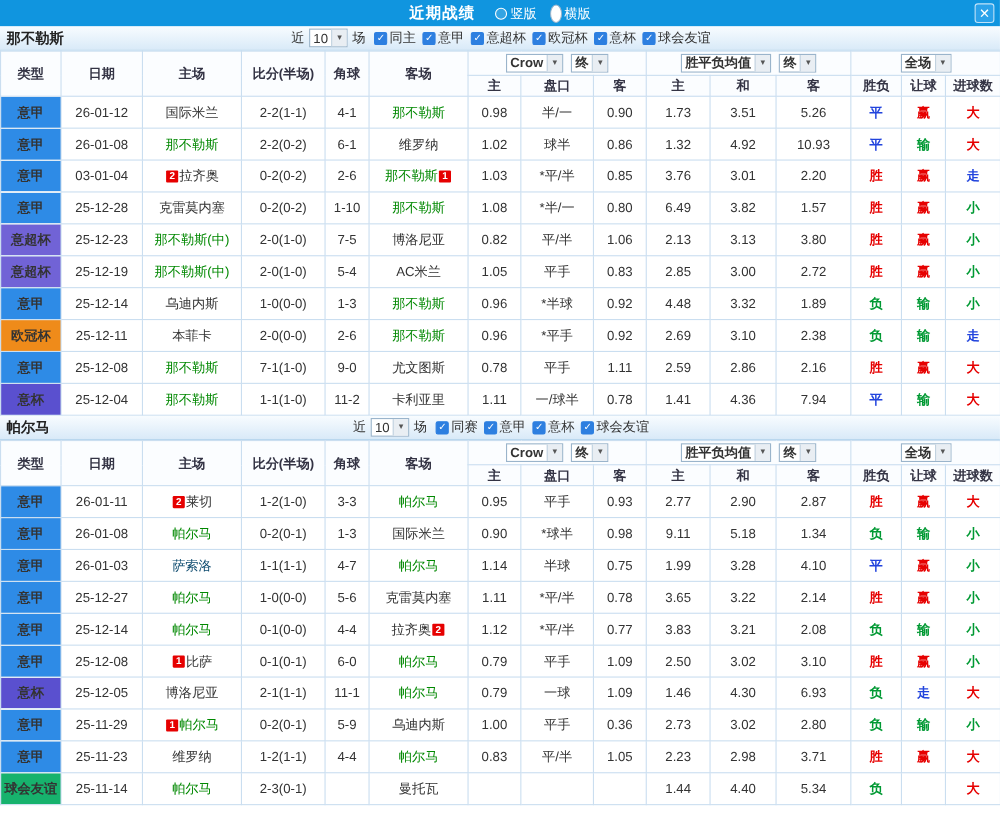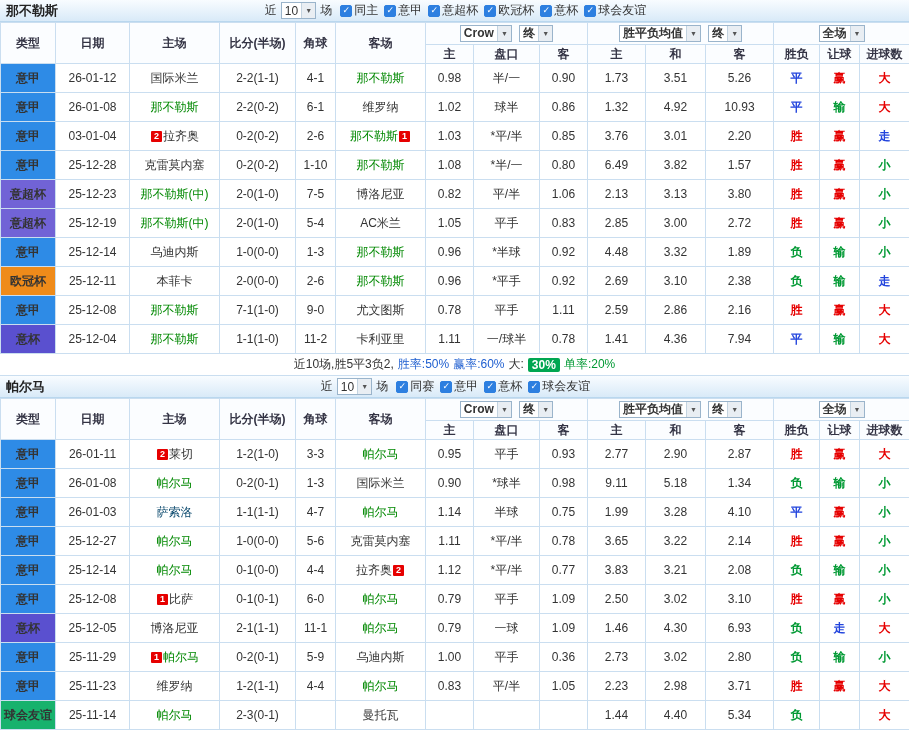--- a/index.html
+++ b/index.html
@@ -51,20 +51,38 @@
   
   .summary{height:22px;display:flex;align-items:center;justify-content:center;font-size:12px;background:#fff;border-bottom:1px solid #cadef0}
   .summary span{margin:0 2px}
   .seg-badge{padding:0 4px;border-radius:2px;font-weight:bold}
 </style>
 </head>
 <body>
 
 <div class="app">
 
+  <header class="topbar">
+    <div class="topbar-center">
+      <span class="title">近期战绩</span>
+      <span class="radios">
+          <span class="radio-item">
+            <span class="radio-circle"></span>
+            <span>竖版</span>
+          </span>
+          <span class="radio-item">
+            <span class="radio-circle sel"></span>
+            <span>横版</span>
+          </span>
+        </span>
+    </div>
+    <span class="close-btn">
+        <span>✕</span>
+      </span>
+  </header>
 
   <section>
     <div class="strip">
       <div class="team-name">那不勒斯</div>
       <div class="filters">
         <span class="lbl">近</span>
         <span class="sel">
             <span>10</span>
             <span class="arr"></span>
           </span>
@@ -323,28 +341,20 @@
             <td class="num-cell">4.36</td>
             <td class="num-cell">7.94</td>
             <td class="res-cell" style="color: rgb(34, 68, 221);">平</td>
             <td class="res-cell" style="color: rgb(0, 153, 51);">输</td>
             <td class="res-cell" style="color: rgb(230, 0, 0);">大</td>
           </tr>
         </tbody>
     </table>
   </section>
 
-  <div class="summary">
-      <span style="color: rgb(51, 51, 51);">近10场,胜5平3负2,</span>
-      <span style="color: rgb(31, 95, 208);">胜率:50%</span>
-      <span style="color: rgb(31, 95, 208);">赢率:60%</span>
-      <span style="color: rgb(51, 51, 51);">大:</span>
-      <span class="seg-badge" style="color: rgb(255, 255, 255); background: rgb(0, 166, 81);">30%</span>
-      <span style="color: rgb(0, 153, 51);">单率:20%</span>
-    </div>
 
   <section>
     <div class="strip">
       <div class="team-name">帕尔马</div>
       <div class="filters">
         <span class="lbl">近</span>
         <span class="sel">
             <span>10</span>
             <span class="arr"></span>
           </span>

